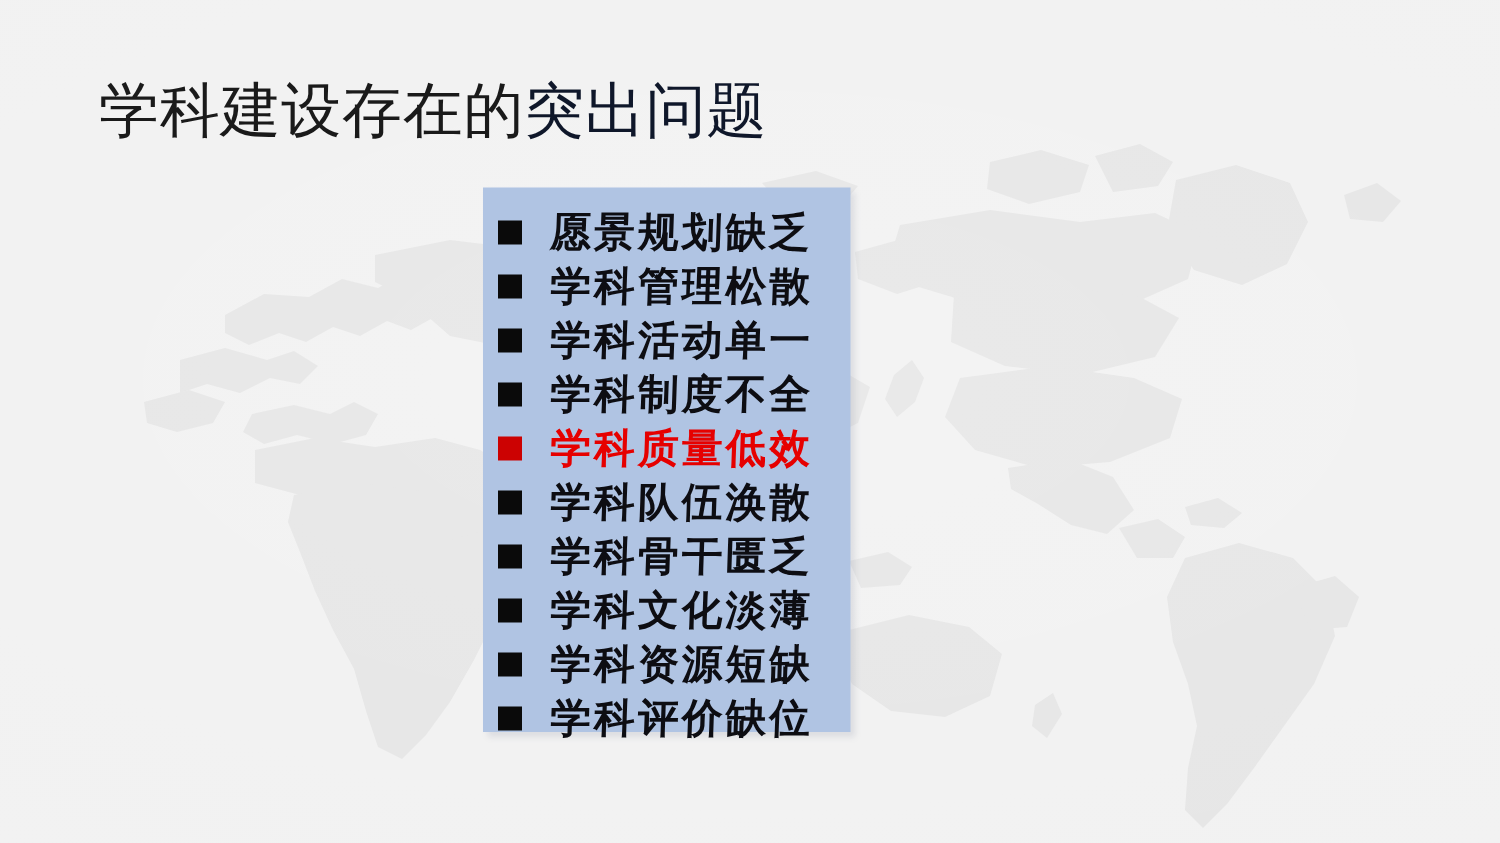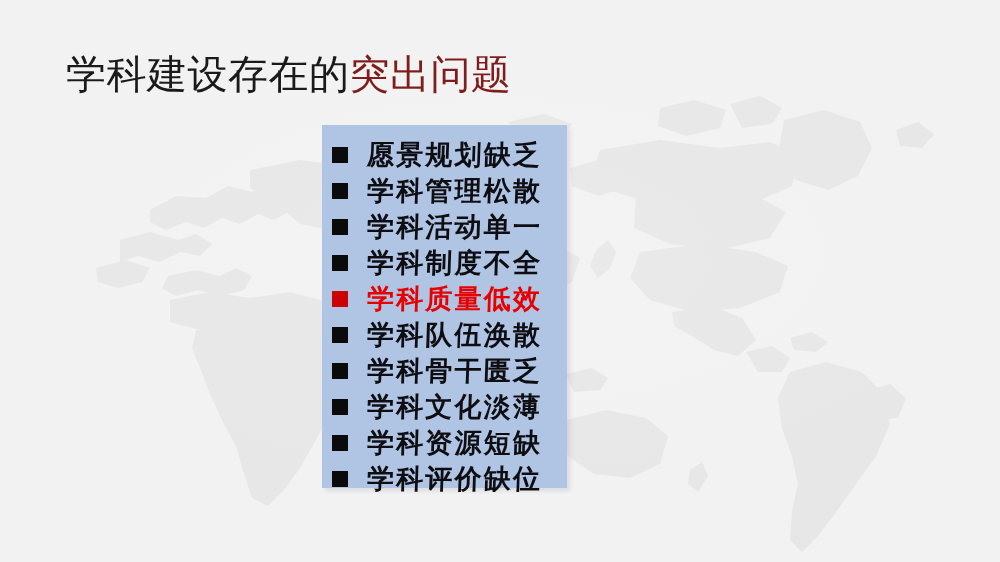--- a/index.html
+++ b/index.html
@@ -59,21 +59,21 @@
     top: 50px;
     z-index: 3;
     white-space: nowrap;
     font-family: "Liberation Sans", "DejaVu Sans", sans-serif;
     font-size: 40px;
     line-height: 48px;
     letter-spacing: 0.5px;
     color: #1a1a1a;
   }
   .title .t-red {
-    color: #7f1d1d;
+    color: #0f172a;
   }
 
   
   .panel {
     position: absolute;
     left: 322px;
     top: 125px;
     width: 245px;
     height: 363px;
     z-index: 3;

